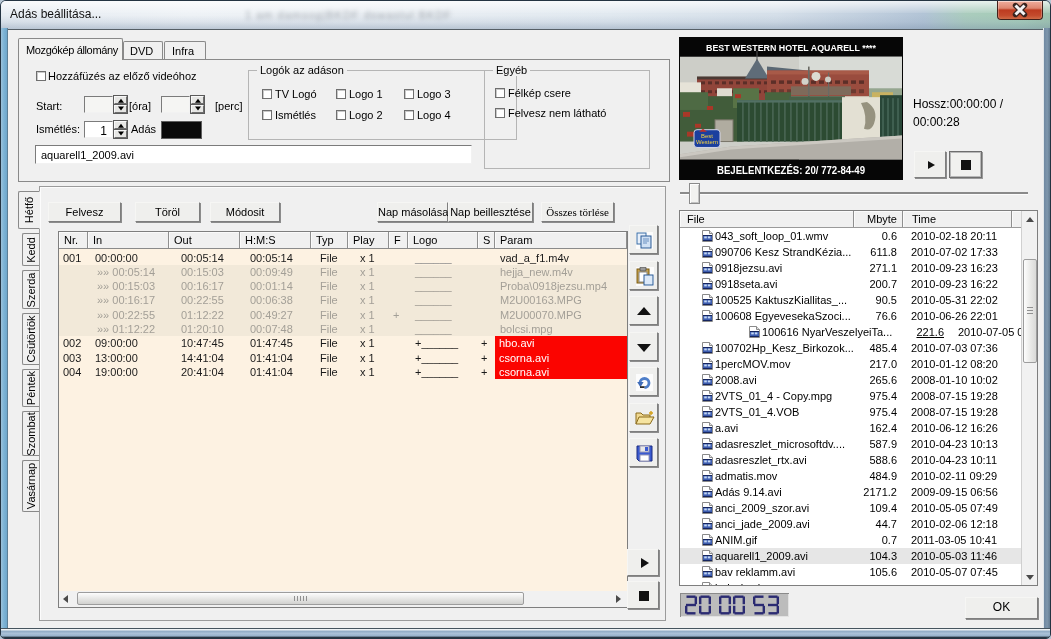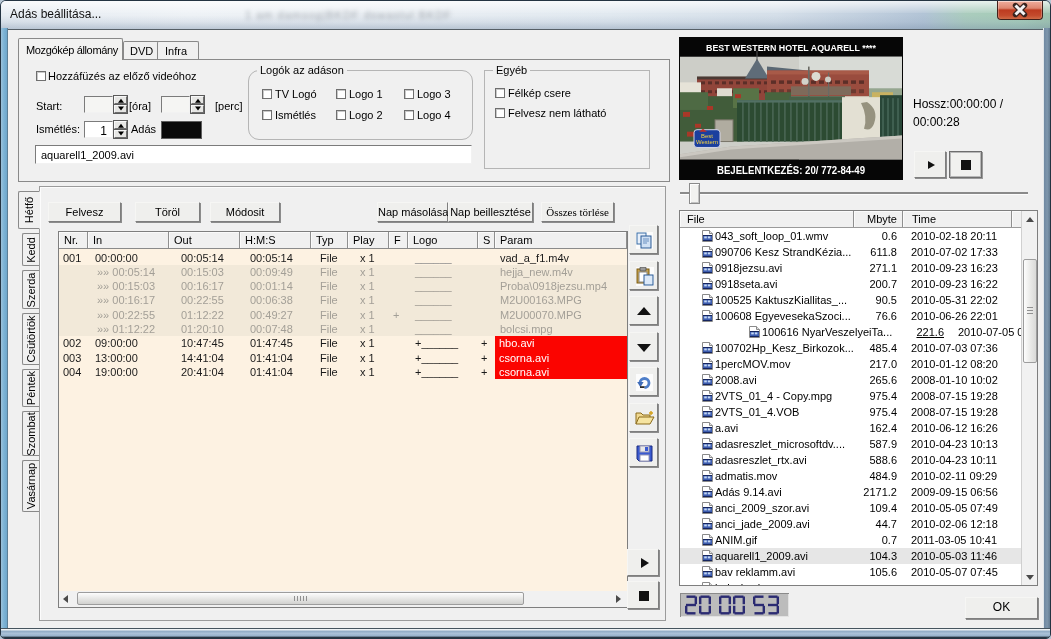--- a/index.html
+++ b/index.html
@@ -55,21 +55,21 @@
 <div id="edgeL" class="a"></div>
 <div id="edgeR" class="a"></div>
 <div id="edgeB" class="a"></div>
 
 <div class="a tab" style="left:18px;top:38px;width:105px;height:22px;z-index:3;background:#f2f2f1;">
     <span style="position:absolute;left:7px;top:5px;letter-spacing:-0.35px;">Mozgókép állomány</span>
   </div>
 <div class="a tab" style="left:123px;top:41px;width:40px;height:18px;">
     <span style="position:absolute;left:6px;top:3px;">DVD</span>
   </div>
-<div class="a tab" style="left:157px;top:41px;width:42px;height:18px;">
+<div class="a tab" style="left:164px;top:41px;width:42px;height:18px;">
     <span style="position:absolute;left:7px;top:3px;">Infra</span>
   </div>
 <div class="a" style="left:18px;top:59px;width:652px;height:123px;border:1px solid #898989;background:#f0f0f0;z-index:2;"></div>
 <div class="a" style="left:19px;top:59px;width:103px;height:1px;background:#f2f2f1;z-index:3;"></div>
 
 <div class="a" style="z-index:4;">
   <div class="a cb" style="left:36px;top:71px;"></div>
   <div class="a" style="left:48px;top:70px;">Hozzáfüzés az előző videóhoz</div>
 
   <div class="a" style="left:36px;top:100px;">Start:</div>
@@ -106,21 +106,21 @@
         <span class="tri-d"></span>
       </span>
     </div>
   <div class="a" style="left:131px;top:123px;">Adás</div>
   <div class="a" style="left:161px;top:121px;width:41px;height:18px;background:#0a0a0a;border:1px solid #5f5f5f;"></div>
 
   <div class="a sunken" style="left:35px;top:145px;width:437px;height:19px;">
       <span style="position:absolute;left:5px;top:3px;">aquarell1_2009.avi</span>
     </div>
 
-  <div class="a gb" style="left:248px;top:70px;width:225px;height:70px;border-radius:11px;">
+  <div class="a gb" style="left:248px;top:70px;width:269px;height:70px;">
       <b>Logók az adáson</b>
     </div>
   <div class="a cb" style="left:262px;top:89px;"></div>
     <div class="a" style="left:275px;top:88px;">TV Logó</div>
   <div class="a cb" style="left:336px;top:89px;"></div>
     <div class="a" style="left:349px;top:88px;">Logo 1</div>
   <div class="a cb" style="left:404px;top:89px;"></div>
     <div class="a" style="left:417px;top:88px;">Logo 3</div>
   <div class="a cb" style="left:262px;top:110px;"></div>
     <div class="a" style="left:275px;top:109px;">Ismétlés</div>

